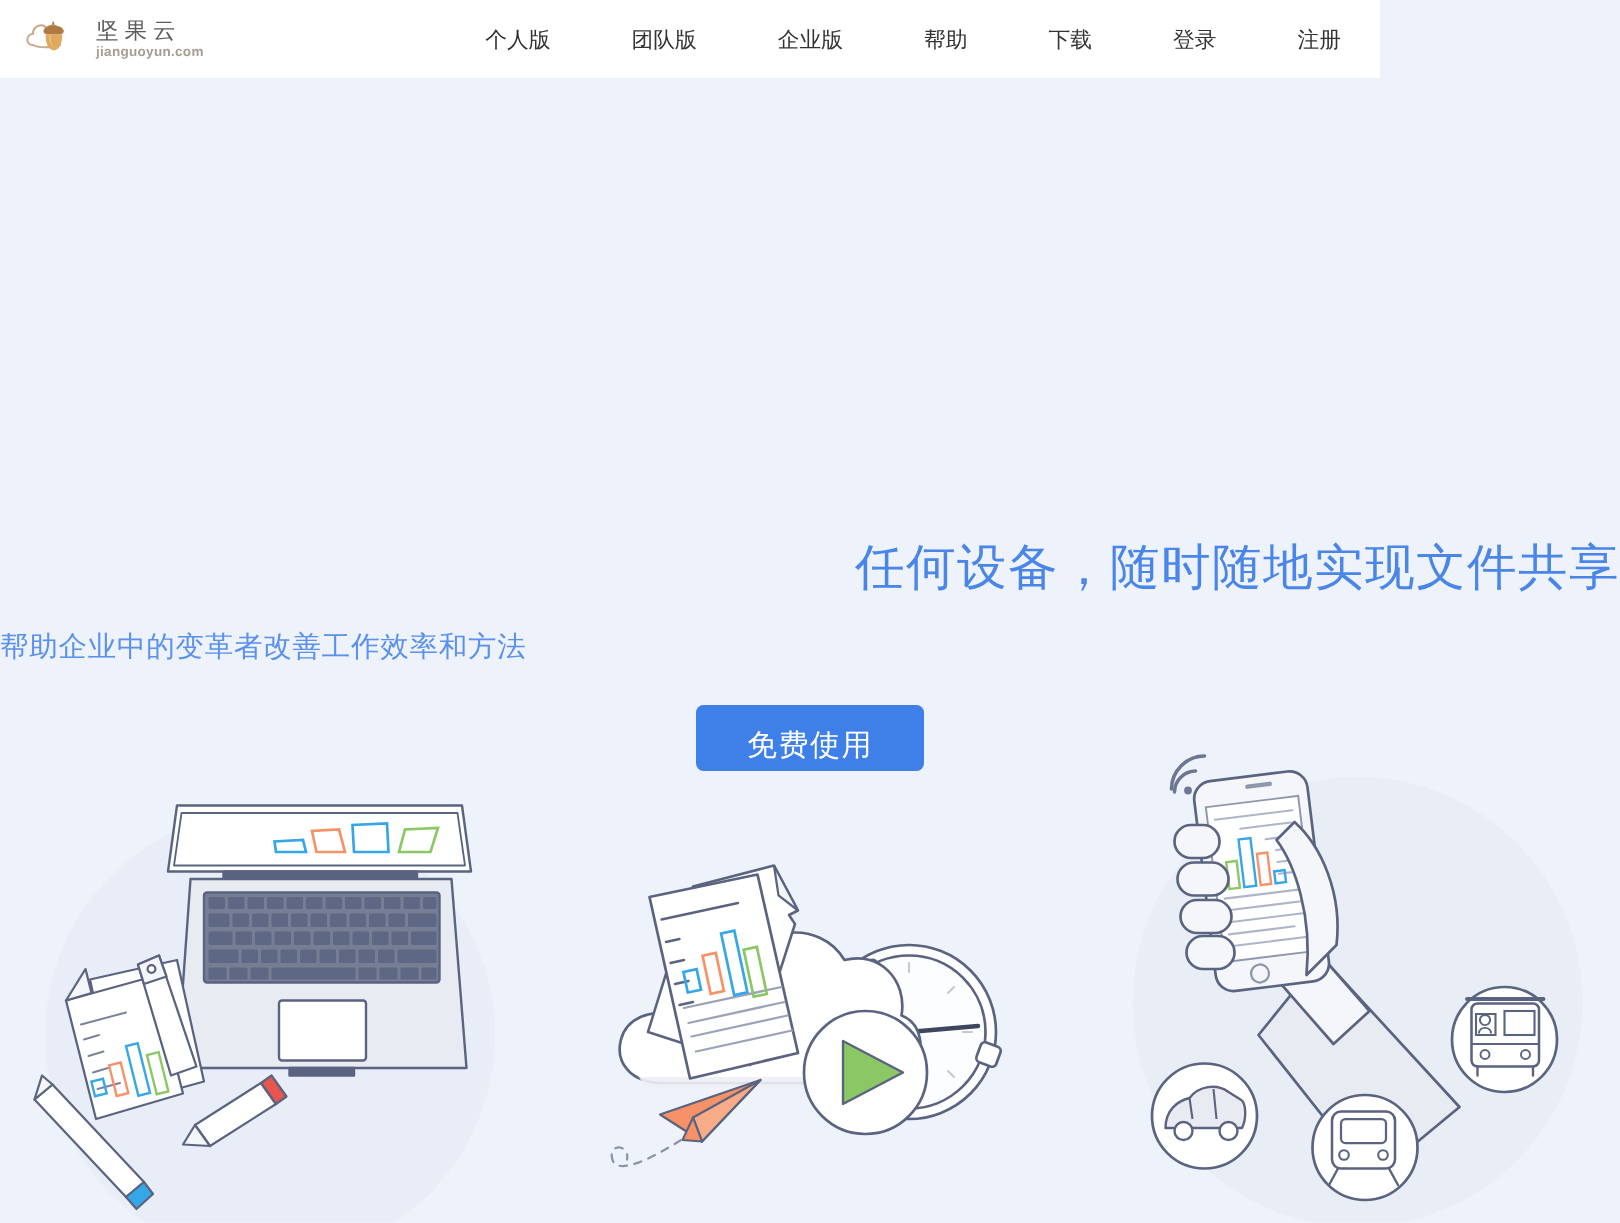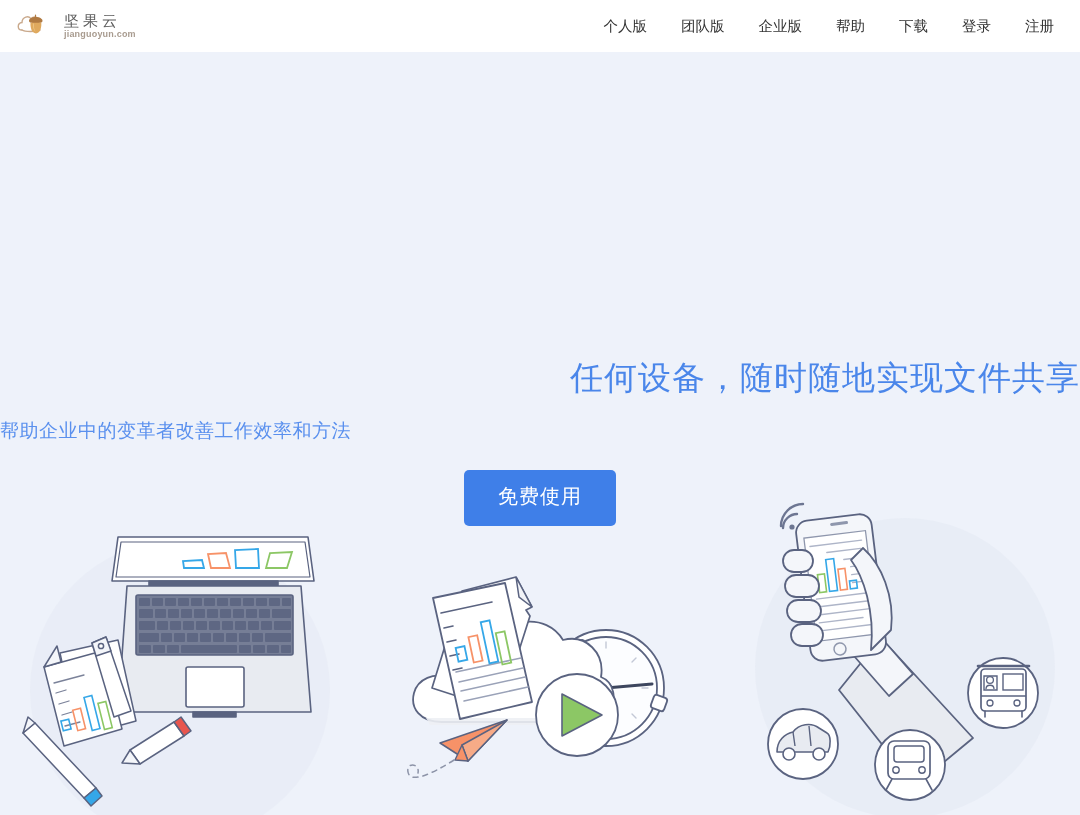--- a/index.html
+++ b/index.html
@@ -3,59 +3,59 @@
 <meta charset="utf-8">
 <style>
   * { margin:0; padding:0; box-sizing:border-box; }
   html,body { width:1080px; height:815px; overflow:hidden; }
   body {
     font-family:"Liberation Sans","DejaVu Sans",sans-serif;
     background:#eef2fa;
   }
   
   .header{
-    position:absolute; left:0; top:0; width:1080px; height:52px;
+    position:absolute; left:0; top:0; width:920px; height:52px;
     background:#ffffff; display:flex; align-items:center;gap:40px;
   }
   .logo{ display:flex; align-items:center; margin-left:16px; }
   .logo-mark{ width:40px; height:32px; position:relative; }
   .logo-text{ margin-left:8px; line-height:1; }
   .logo-cn{
     font-size:15px; color:#5b5b5b; letter-spacing:4px; font-weight:500;
     display:block;
   }
   .logo-en{
     font-size:9px; color:#a89b8f; letter-spacing:.2px; display:block;
     margin-top:2px;
     font-weight:bold;
   }
   .nav{ margin-left:auto; margin-right:26px; display:flex; align-items:center; }
   .nav-item{
-    font-size:14.5px; color:#333333; margin-left:34px; cursor:pointer;
+    font-size:14.5px; color:#333333; margin-left:54px; cursor:pointer;
     white-space:nowrap;
   }
   .nav-item:first-child{ margin-left:3px; }
 
   
   .hero{
     position:absolute; left:0; top:52px; width:1080px; height:763px;
     background:#eef2fa; overflow:hidden;
   }
   .hero-title{
     position:absolute; top:304px; width:1080px; text-align:right;
     font-size:33px; color:#4a86ea; letter-spacing:1px; font-weight:400;
   }
   .hero-sub{
     position:absolute; top:366px; width:1080px; text-align:left;
     font-size:19px; color:#5a90ee; letter-spacing:.5px;
   }
   .cta-wrap{ position:absolute; top:418px; width:1080px; text-align:center; }
   .cta{
     display:inline-block; background:#3f7fe8; color:#ffffff;
-    font-size:20px; padding:13px 34px 16px; border-radius:5px;
+    font-size:20px; padding:13px 34px 4px; border-radius:5px;
     border:none; cursor:pointer; letter-spacing:1px;
     font-family:inherit;
   }
 
   
   .ill{ position:absolute; bottom:0; }
   .ill svg{ display:block; }
   .ill-left{ left:8px; bottom:0; }
   .ill-center{ left:380px; bottom:0; }
   .ill-right{ left:735px; bottom:0; }

